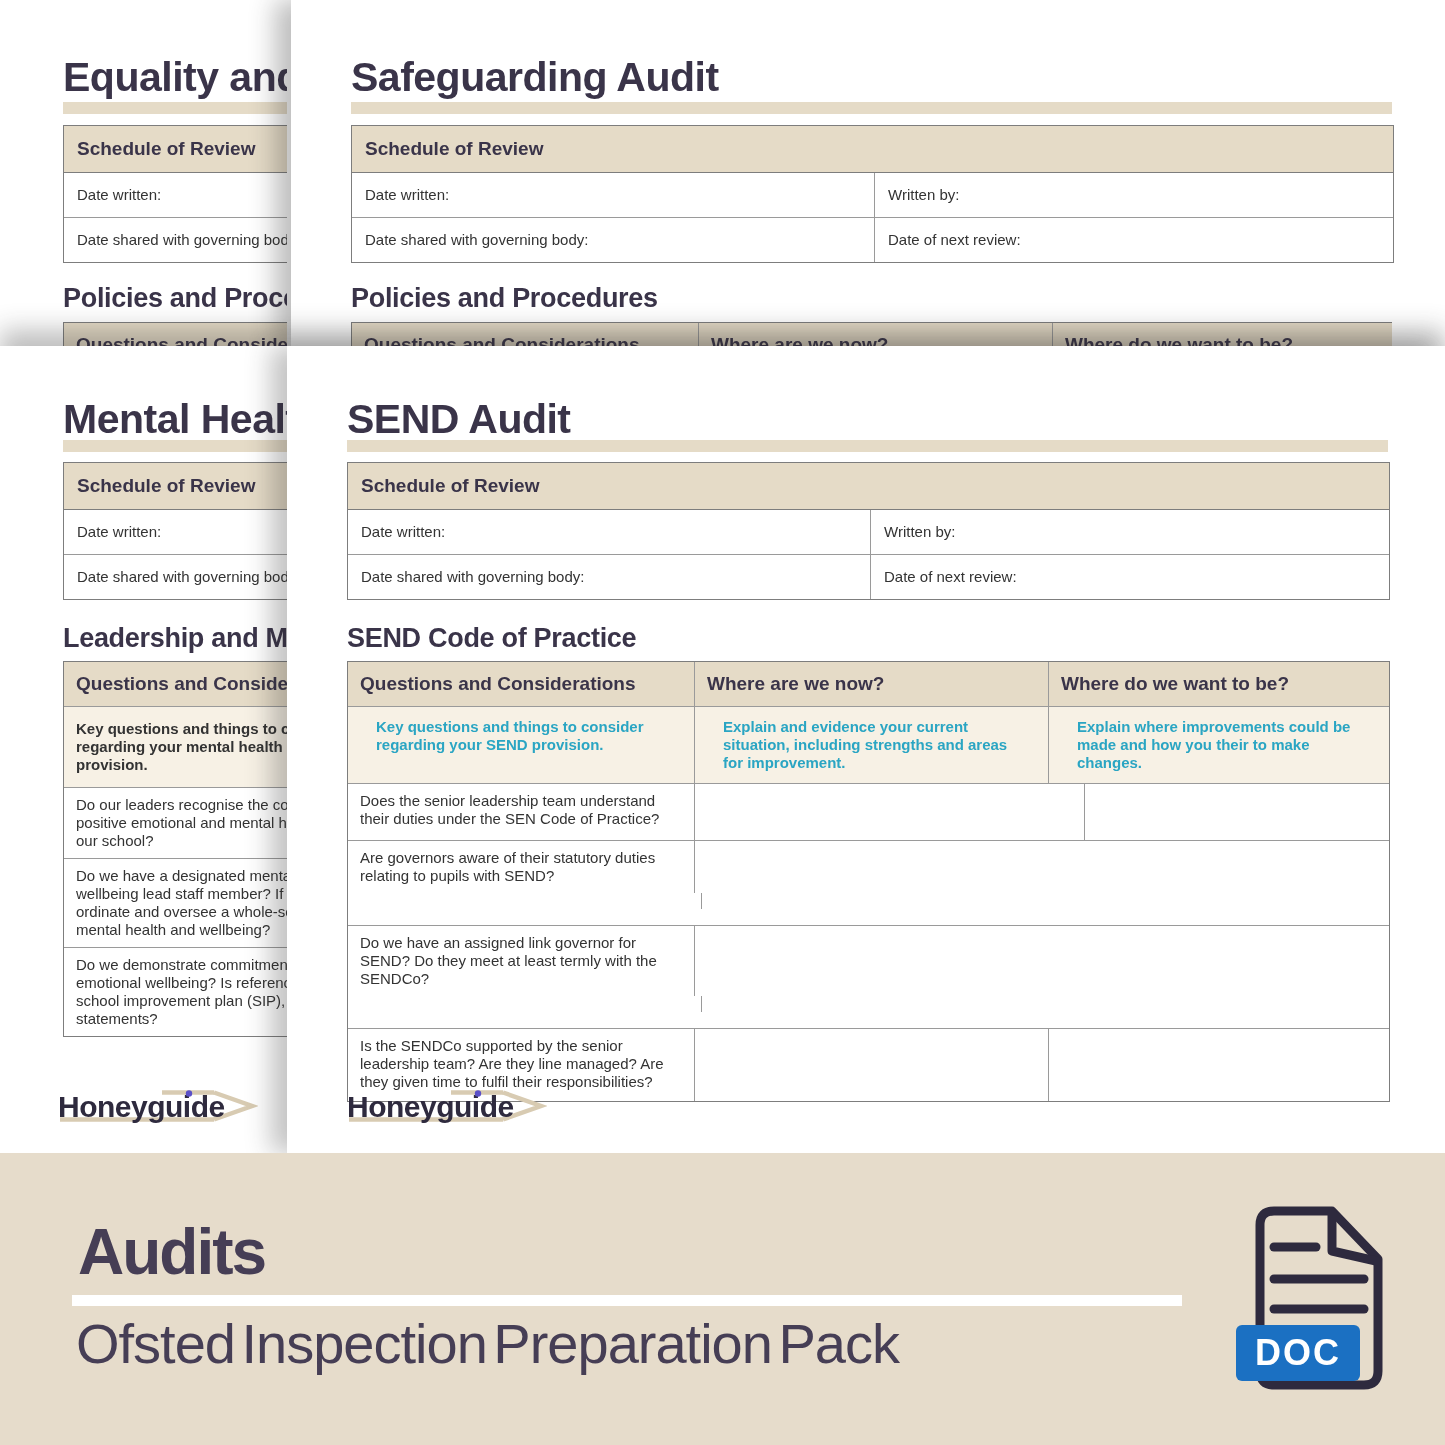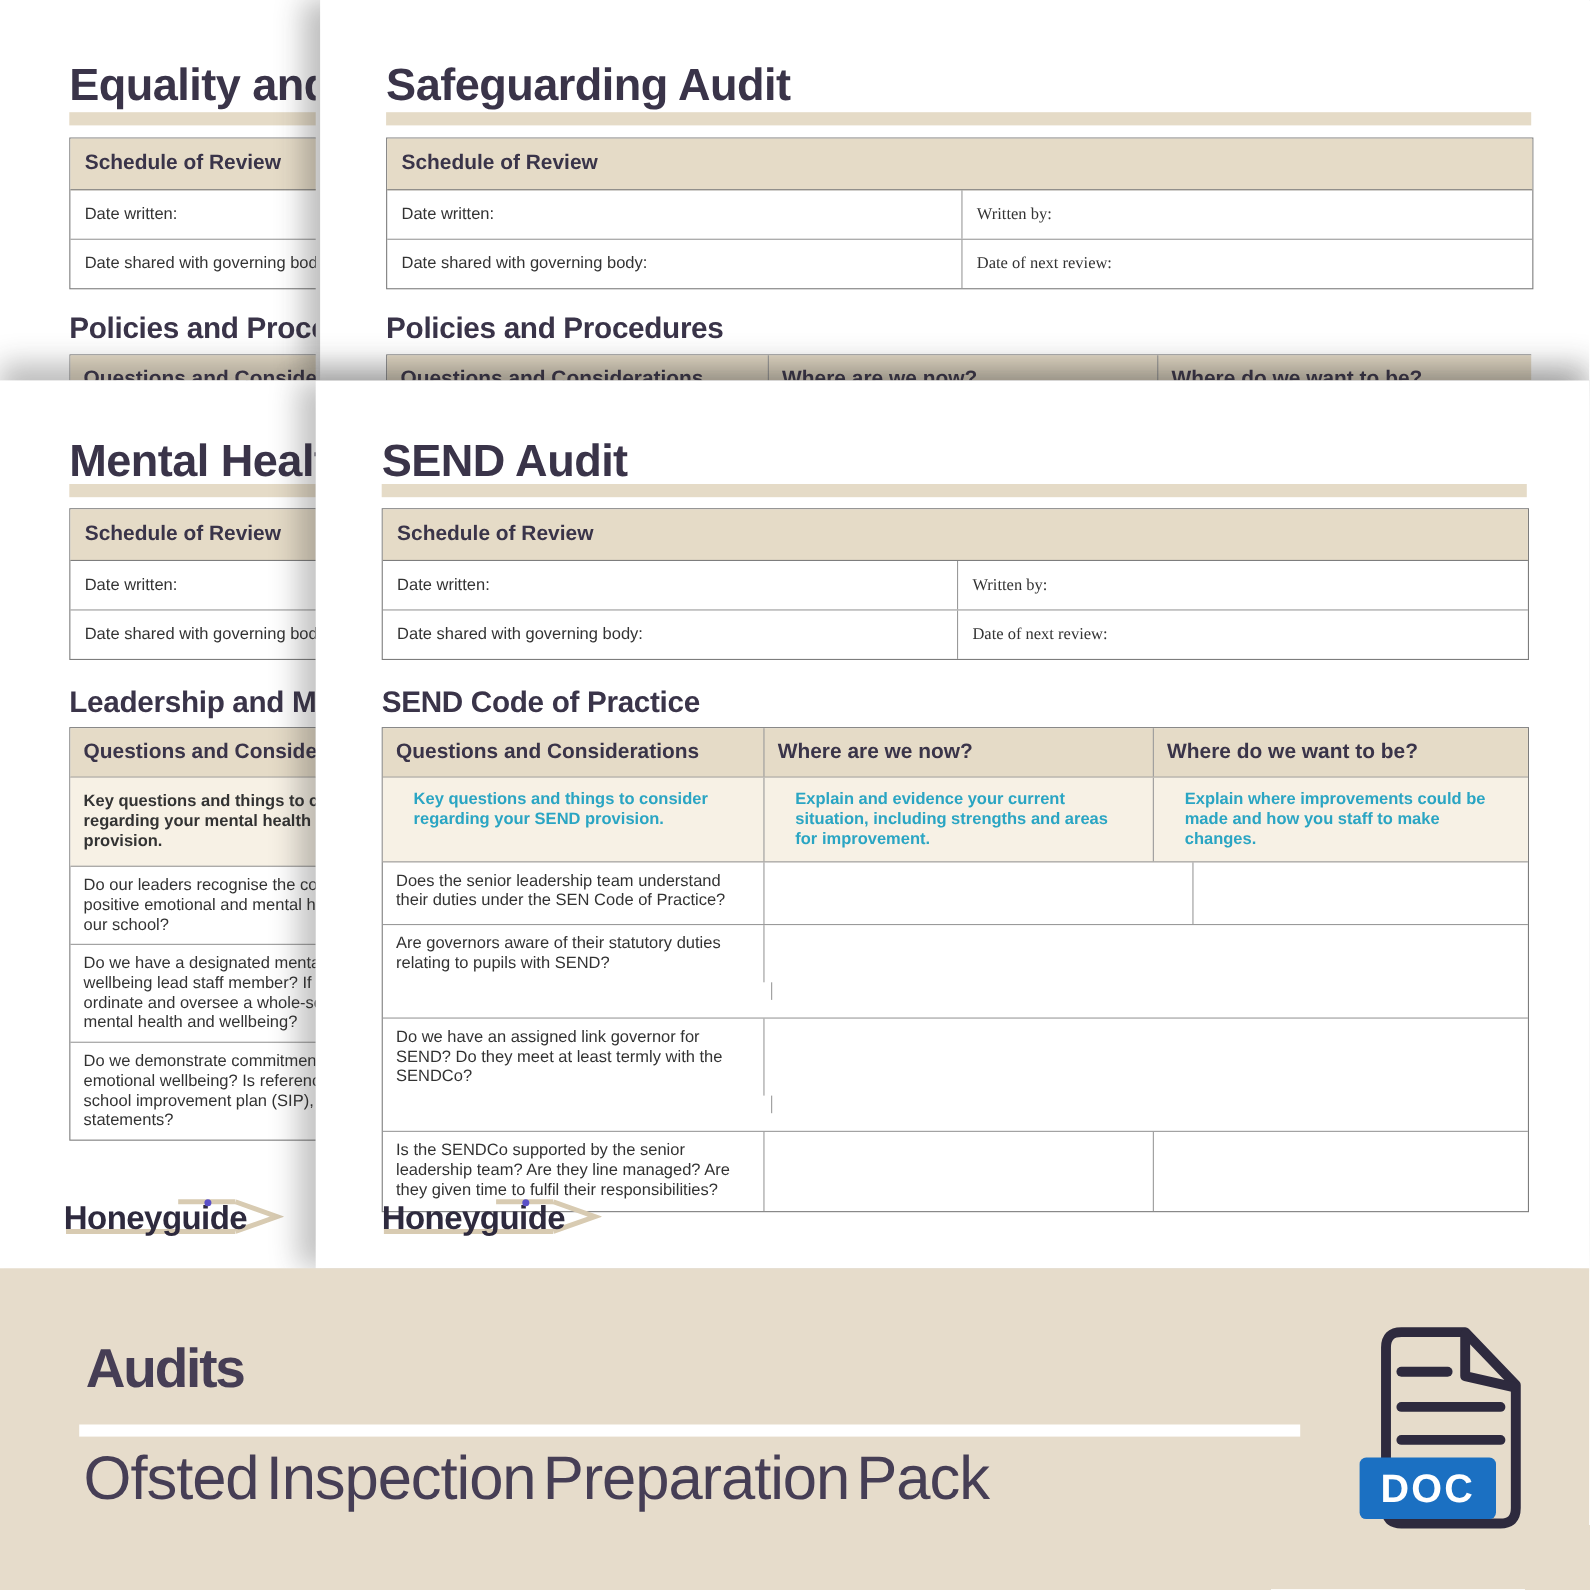--- a/index.html
+++ b/index.html
@@ -26,21 +26,21 @@
   
   .sched{position:absolute; background:#fff; border:1px solid var(--border-dark);}
   .sched-hd{height:46px; line-height:46px; background:var(--beige);
             border-bottom:1px solid var(--border-dark); font-size:19px; font-weight:bold;
             color:var(--navy); padding:0 13px; white-space:nowrap;}
   .sched-row{display:flex; height:44px;}
   .sched-row.rb{border-bottom:1px solid var(--border);}
   .sched-c{font-size:15px; color:var(--ink); line-height:44px; padding:0 13px;
            white-space:nowrap; box-sizing:border-box;}
   .c1{width:523px; border-right:1px solid var(--border);}
-  .c2{flex:1;font-family:Liberation Serif, serif;}
+  .c2{flex:1;}
   .sched.clipped .c1{width:807px;}
 
   
   .audit{position:absolute; background:#fff; border:1px solid var(--border-dark); width:1041px;}
   .audit.clipped{width:1270px;}
   .a-row{display:flex;}
   .a-row.rb{border-bottom:1px solid var(--border);}
   .a-hd{background:var(--beige);}
   .a-cell{box-sizing:border-box; padding:8px 12px; font-size:15px; color:var(--ink); line-height:18px;}
   .ac1{width:347px; border-right:1px solid var(--border);}
@@ -55,21 +55,21 @@
   .pre{white-space:pre;}
   .mh56{min-height:56px;gap:36px;} .mh54{min-height:54px;flex-direction:column;} .mh72{min-height:72px;} .mh76{min-height:76px;}
 
   .partial-hd{position:absolute; overflow:hidden;}
 
   .logo{position:absolute;}
 
   
   .banner{position:absolute; left:0; top:1153px; width:1445px; height:292px;
           background:var(--banner-bg); z-index:4;}
-  .banner-title{position:absolute; left:78px; top:62px; margin:0; font-size:50px;
+  .banner-title{position:absolute; left:78px; top:62px; margin:0; font-size:64px;
                 font-weight:bold; letter-spacing:-2px; color:var(--banner-ink);}
   .banner-line{position:absolute; left:72px; top:142px; width:1110px; height:11px; background:#fff;}
   .banner-sub{position:absolute; left:76px; top:158px; margin:0; font-size:56px; font-weight:normal;
               letter-spacing:-1px; word-spacing:-8px; color:var(--banner-ink); white-space:nowrap;}
   .doc-icon{position:absolute; left:1228px; top:50px;}
 </style>
 </head>
 <body>
 
 <div class="canvas">
@@ -215,21 +215,21 @@
 
       <div class="audit" style="left:60px; top:315px;">
         <div class="a-row a-hd rb">
           <div class="a-cell ac1">Questions and Considerations</div>
           <div class="a-cell ac2">Where are we now?</div>
           <div class="a-cell ac3">Where do we want to be?</div>
         </div>
         <div class="a-row guide rb mh76">
           <div class="a-cell ac1">Key questions and things to consider regarding your SEND provision.</div>
           <div class="a-cell ac2">Explain and evidence your current situation, including strengths and areas for improvement.</div>
-          <div class="a-cell ac3">Explain where improvements could be made and how you staff to make changes.</div>
+          <div class="a-cell ac3">Explain where improvements could be made and how you their to make changes.</div>
         </div>
         <div class="a-row rb mh56">
           <div class="a-cell ac1">Does the senior leadership team understand their duties under the SEN Code of Practice?</div>
           <div class="a-cell ac2"></div>
           <div class="a-cell ac3"></div>
         </div>
         <div class="a-row rb mh54">
           <div class="a-cell ac1">Are governors aware of their statutory duties relating to pupils with SEND?</div>
           <div class="a-cell ac2"></div>
           <div class="a-cell ac3"></div>

